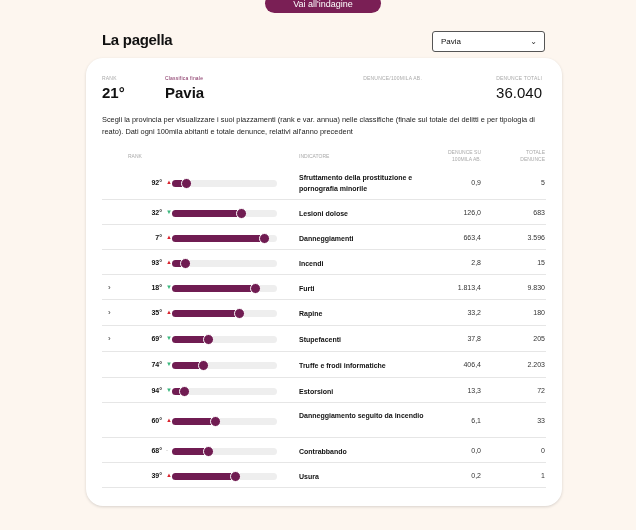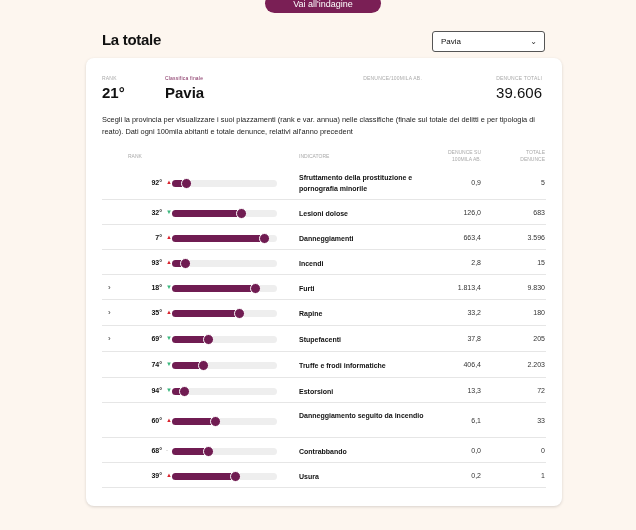--- a/index.html
+++ b/index.html
@@ -2,21 +2,21 @@
 <html><head>
 <meta charset="utf-8">
 <style>
   * { box-sizing: border-box; margin: 0; padding: 0; }
   html, body { width: 636px; height: 530px; overflow: hidden; }
   body { background: #fdf6ef; font-family: "Liberation Sans", "DejaVu Sans", sans-serif; color: #111; position: relative; }
   .cta { position: absolute; left: 265px; top: -6px; width: 116px; height: 19px; background: #7a1f55; color: #fff; border-radius: 10px; font-size: 9px; text-align: center; line-height: 17px; padding-top: 2px; cursor: pointer; }
   .title { position: absolute; left: 102px; top: 31px; font-size: 15px; font-weight: 700; letter-spacing: -0.3px; }
   .select { position: absolute; left: 432px; top: 31px; width: 113px; height: 21px; border: 1px solid #555; border-radius: 3px; background: #fff; font-size: 8px; line-height: 19px; padding-left: 8px; cursor: pointer; }
   .select .chev { position: absolute; right: 7px; top: 0; font-size: 8px; color: #333; }
-  .card { position: absolute; left: 86px; top: 58px; width: 476px; height: 448px; background: #fff; border-radius: 8px; box-shadow: 0 1px 3px rgba(0,0,0,0.15); }
+  .card { position: absolute; left: 86px; top: 58px; width: 476px; height: 448px; background: #fff; border-radius: 17px; box-shadow: 0 1px 3px rgba(0,0,0,0.15); }
   .lbl { position: absolute; font-size: 5px; color: #aaa; text-transform: uppercase; letter-spacing: 0.2px; }
   .lbl.purple { color: #7a1f55; text-transform: none; }
   .big { position: absolute; font-size: 15px; }
   .big.bold { font-weight: 700; }
   .desc { position: absolute; left: 16px; top: 56px; width: 450px; font-size: 7.4px; line-height: 11.5px; color: #222; }
   .th { position: absolute; font-size: 5px; color: #aaa; text-transform: uppercase; line-height: 7px; }
   .row { position: absolute; left: 16px; width: 444px; border-bottom: 1px solid #e6e6e6; }
   .row .exp { position: absolute; left: 6px; font-size: 8px; color: #333; cursor: pointer; }
   .row .rank { position: absolute; left: 28px; width: 32px; text-align: right; font-size: 7px; font-weight: 700; }
   .row .arrow { position: absolute; left: 64px; font-size: 6px; }
@@ -27,34 +27,34 @@
   .fill { position: absolute; left: 0; top: 0; height: 7px; background: #701c52; border-radius: 4px; }
   .dot { position: absolute; top: -2px; width: 11px; height: 11px; background: #701c52; border-radius: 50%; border: 1px solid #fff; }
   .row .name { position: absolute; left: 197px; width: 130px; font-size: 7px; font-weight: 700; line-height: 11px; }
   .row .v1 { position: absolute; left: 330px; width: 49px; text-align: right; font-size: 7px; color: #333; }
   .row .v2 { position: absolute; left: 400px; width: 43px; text-align: right; font-size: 7px; color: #333; }
 </style>
 </head>
 <body>
 
 <div class="cta">Vai all'indagine</div>
-<div class="title">La totale</div>
+<div class="title">La pagella</div>
 <div class="select">
   <span>Pavia</span>
   <span class="chev">⌄</span>
 </div>
 
 <div class="card">
   <div class="lbl" style="left:16px;top:17px;">RANK</div>
   <div class="big bold" style="left:16px;top:26px;">21°</div>
   <div class="lbl purple" style="left:79px;top:17px;">Classifica finale</div>
   <div class="big bold" style="left:79px;top:26px;">Pavia</div>
   <div class="lbl" style="left:250px;top:17px;width:86px;text-align:right;">DENUNCE/100MILA AB.</div>
   <div class="lbl" style="left:370px;top:17px;width:86px;text-align:right;">DENUNCE TOTALI</div>
-  <div class="big" style="left:356px;top:26px;width:100px;text-align:right;">39.606</div>
+  <div class="big" style="left:356px;top:26px;width:100px;text-align:right;">36.040</div>
 
   <div class="desc">Scegli la provincia per visualizzare i suoi piazzamenti (rank e var. annua) nelle classifiche (finale sul totale dei delitti e per tipologia di reato). Dati ogni 100mila abitanti e totale denunce, relativi all'anno precedent</div>
 
   <div class="th" style="left:42px;top:95px;">RANK</div>
   <div class="th" style="left:213px;top:95px;">INDICATORE</div>
   <div class="th" style="left:336px;top:91px;width:59px;text-align:right;">
     <div>DENUNCE SU</div>
     <div>100MILA AB.</div>
   </div>
   <div class="th" style="left:406px;top:91px;width:53px;text-align:right;">

